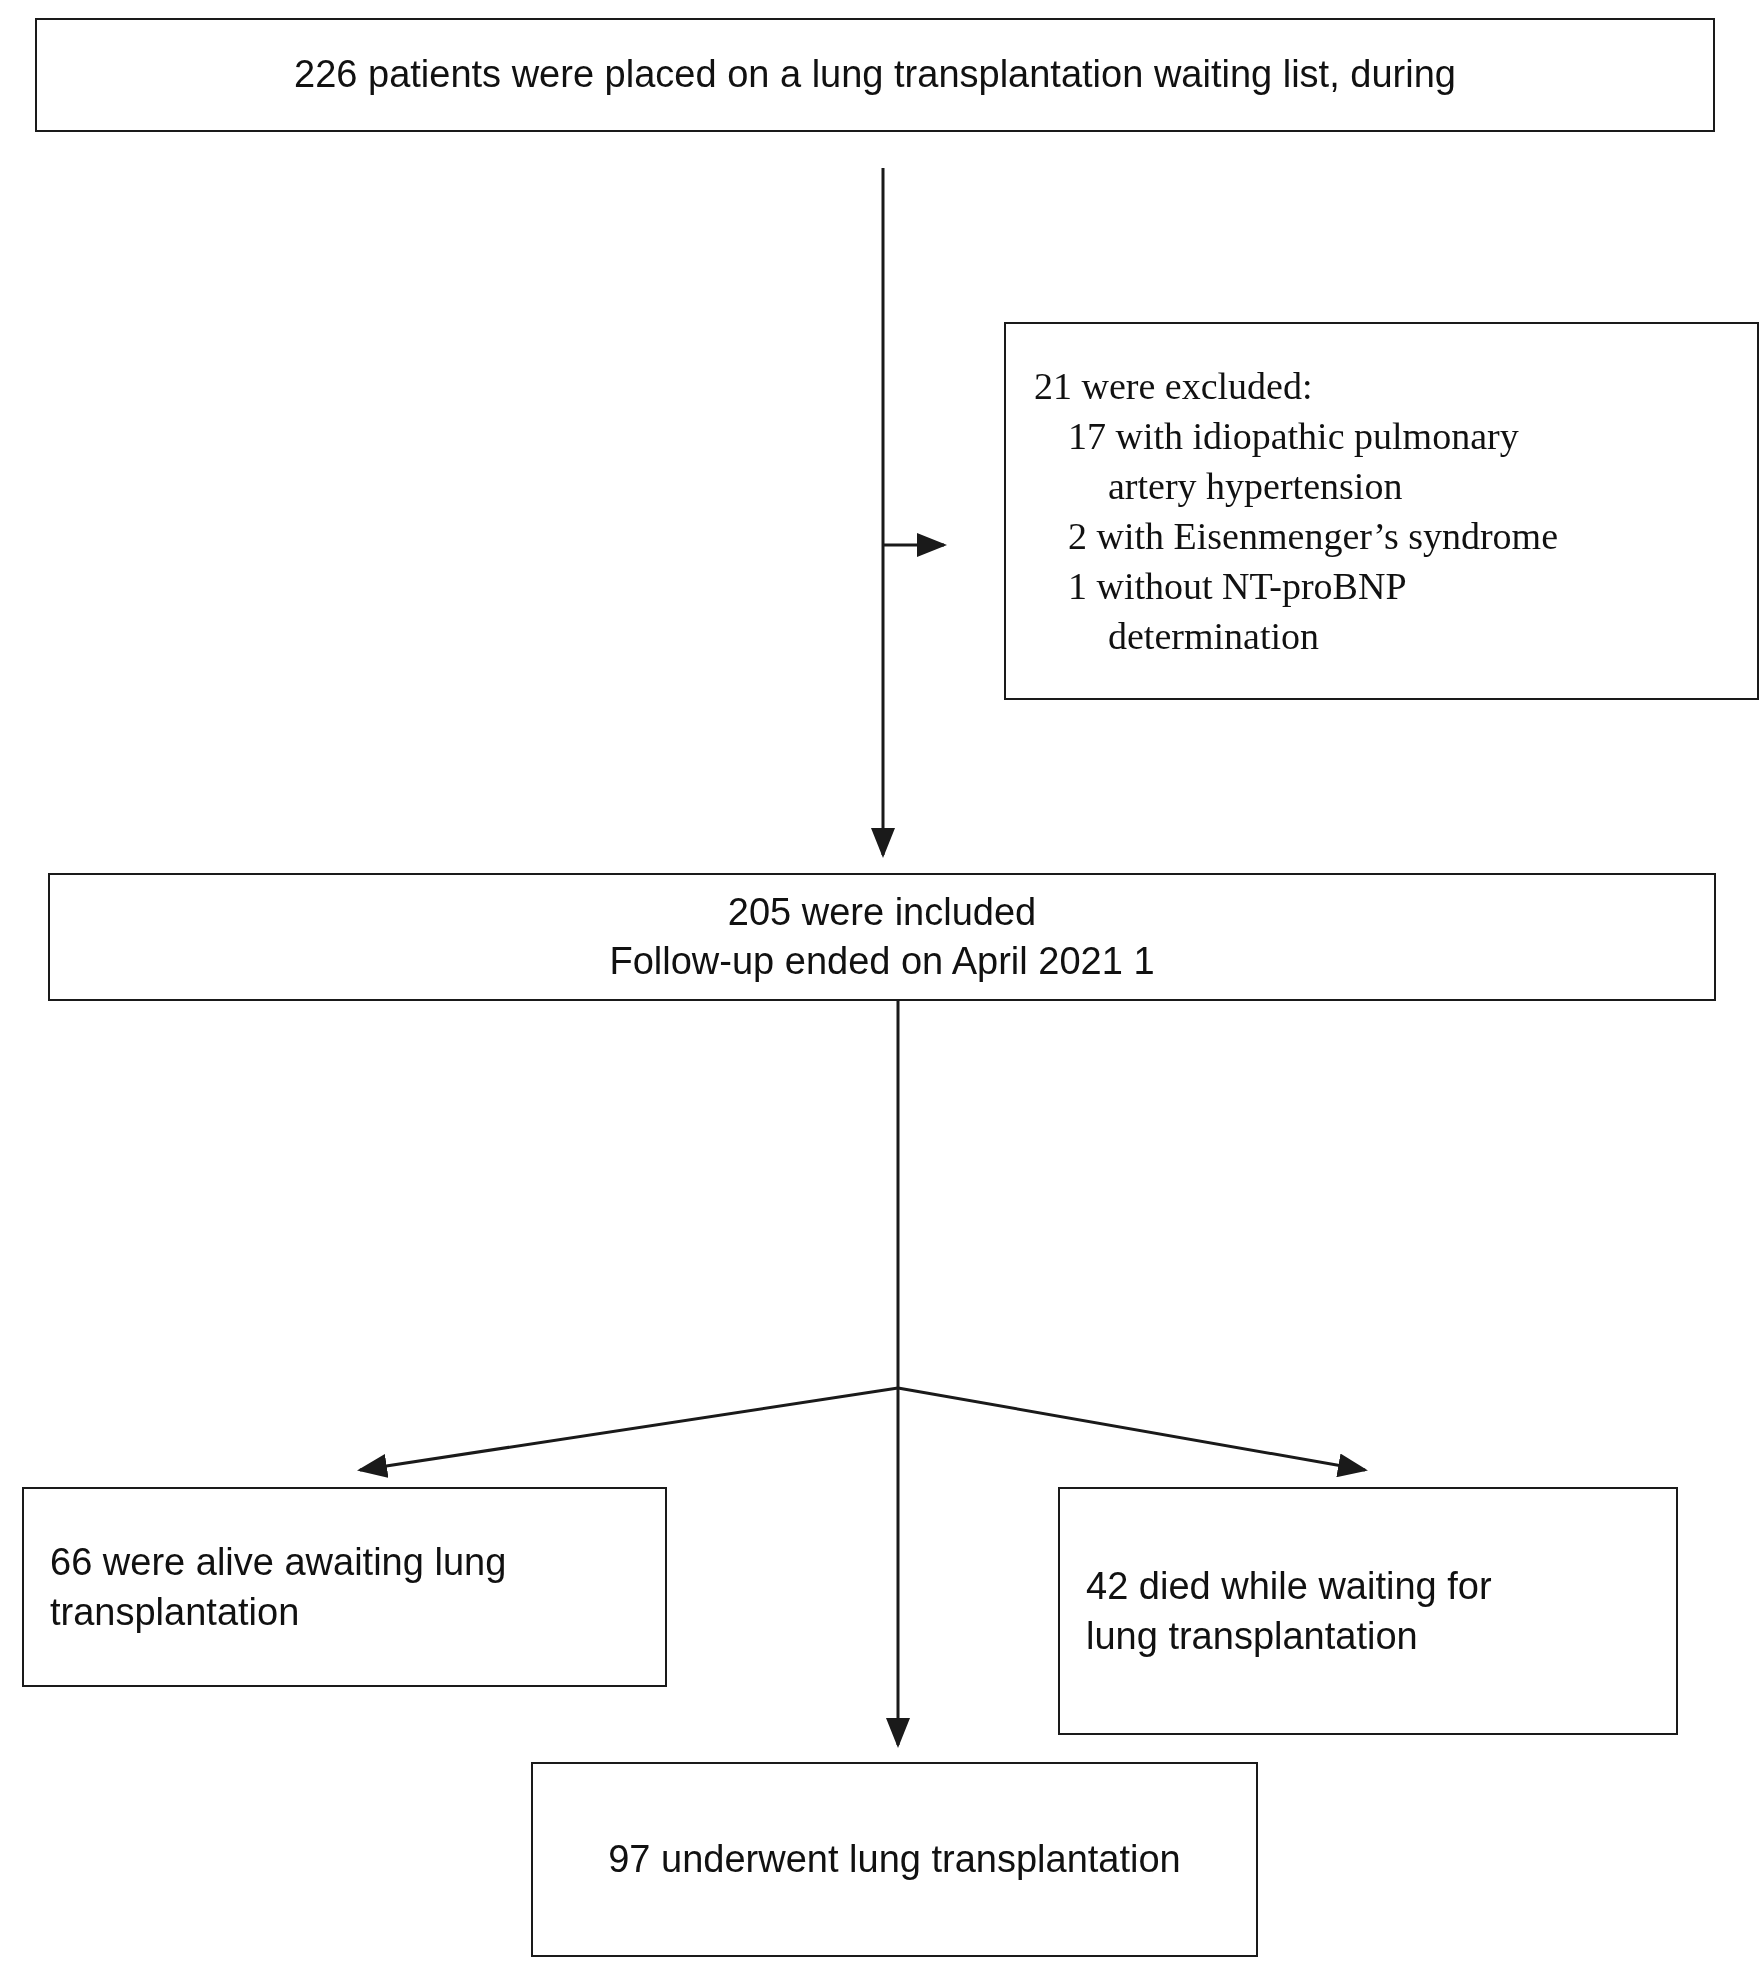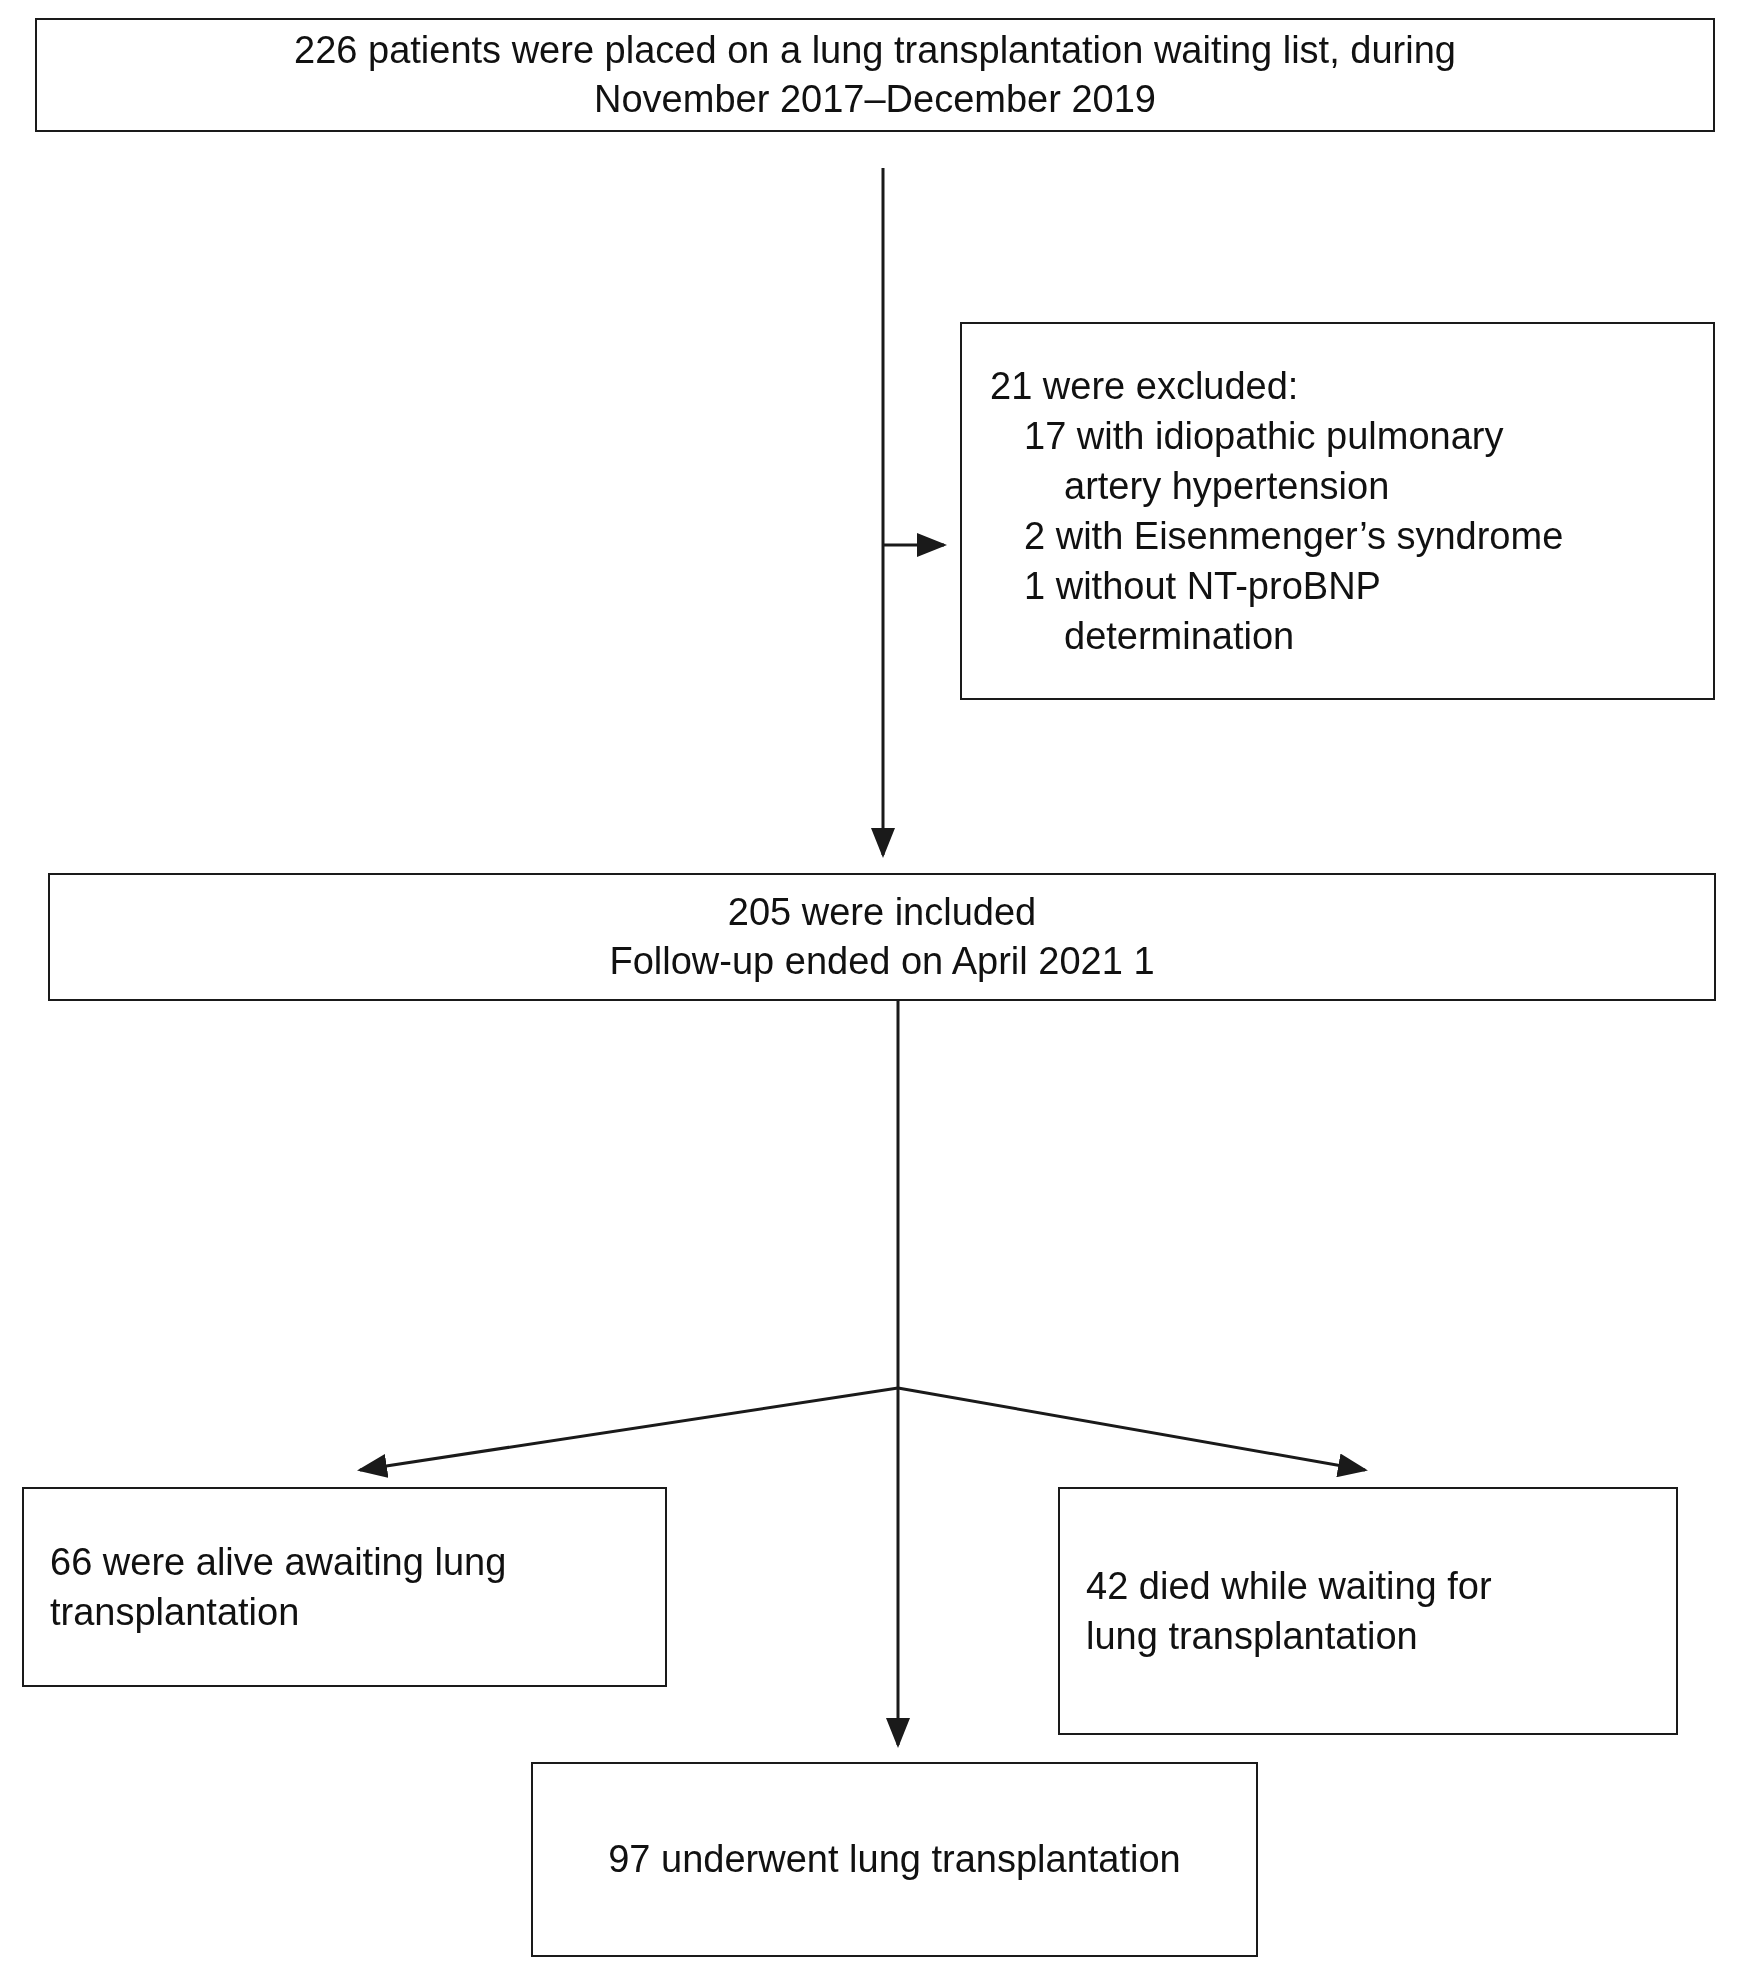--- a/index.html
+++ b/index.html
@@ -32,23 +32,24 @@
   .txt-center { text-align: center; }
   .txt-left   { text-align: left; }
 
   
   #box-enrolled {
     left: 35px;  top: 18px;   width: 1680px; height: 114px;
     font-size: 38px; line-height: 1.30;
     padding: 0 10px;
   }
   #box-excluded {
-    left: 960px; top: 322px;  width: 755px;  height: 378px;
+    left: 1004px; top: 322px;  width: 755px;  height: 378px;
     font-size: 38px; line-height: 1.32;
     padding: 14px 0 14px 28px;
+    font-family: Liberation Serif, serif;
   }
   #box-included {
     left: 48px;  top: 873px;  width: 1668px; height: 128px;
     font-size: 38px; line-height: 1.30;
     padding: 0 1px;
   }
   #box-alive {
     left: 22px;  top: 1487px; width: 645px;  height: 200px;
     font-size: 38px; line-height: 1.32;
     padding: 0 0 0 26px;
@@ -105,21 +106,20 @@
       <line x1="898" y1="1388" x2="1365" y2="1470" stroke="#1a1a1a" stroke-width="3" marker-end="url(#arrowhead)"></line>
     </g>
 
     <g>
       <line x1="898" y1="1388" x2="898" y2="1745" stroke="#1a1a1a" stroke-width="3" marker-end="url(#arrowhead)"></line>
     </g>
   </svg>
 
   <div class="box txt-center" id="box-enrolled">
     <span class="line">226 patients were placed on a lung transplantation waiting list, during</span>
-    <span class="line">November 2017–December 2019</span>
   </div>
 
   <div class="box txt-left" id="box-excluded">
     <span class="line">21 were excluded:</span>
     <span class="line indent1">17 with idiopathic pulmonary</span>
     <span class="line indent2">artery hypertension</span>
     <span class="line indent1">2 with Eisenmenger’s syndrome</span>
     <span class="line indent1">1 without NT-proBNP</span>
     <span class="line indent2">determination</span>
   </div>

